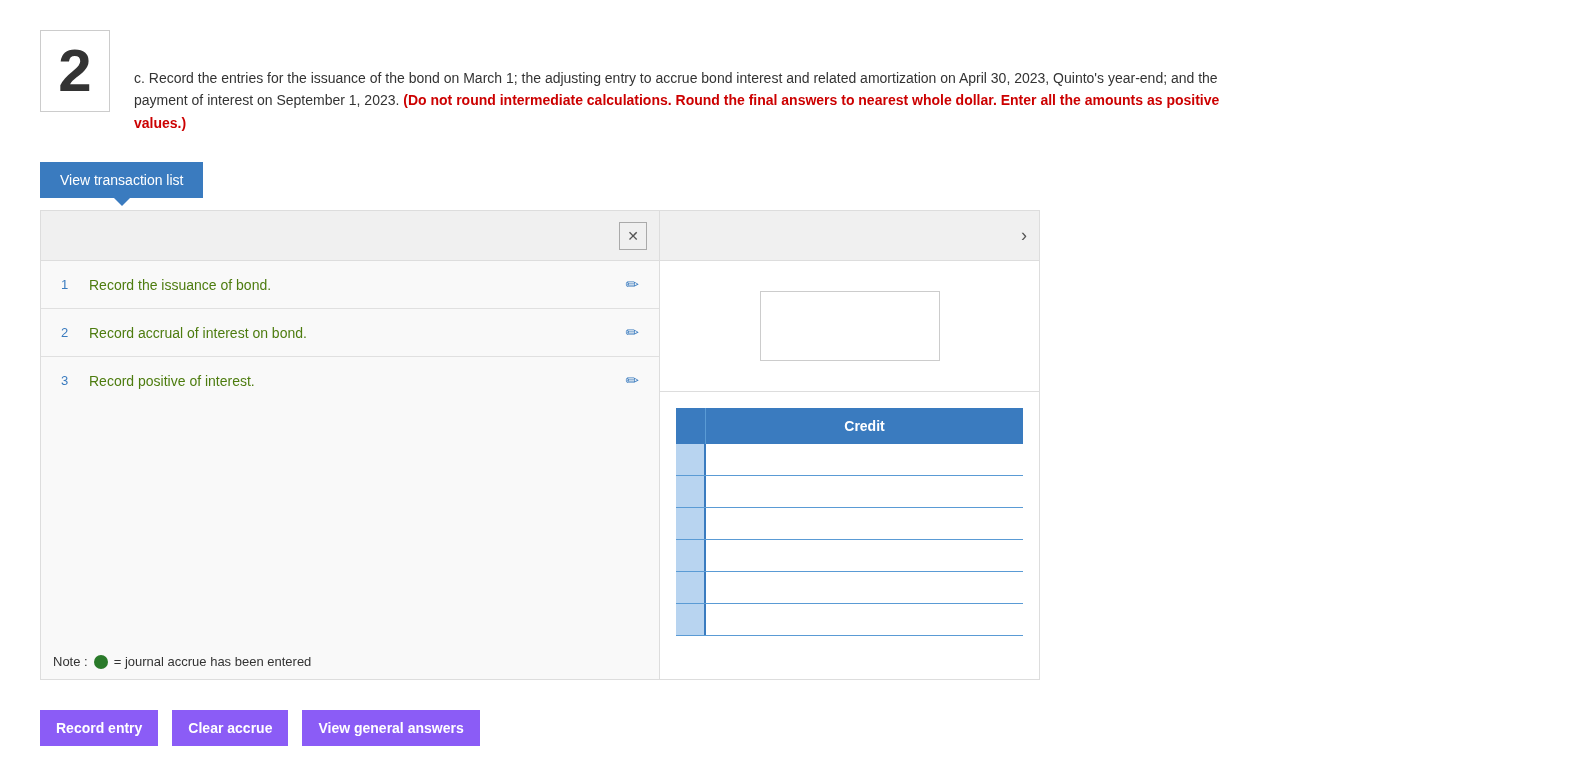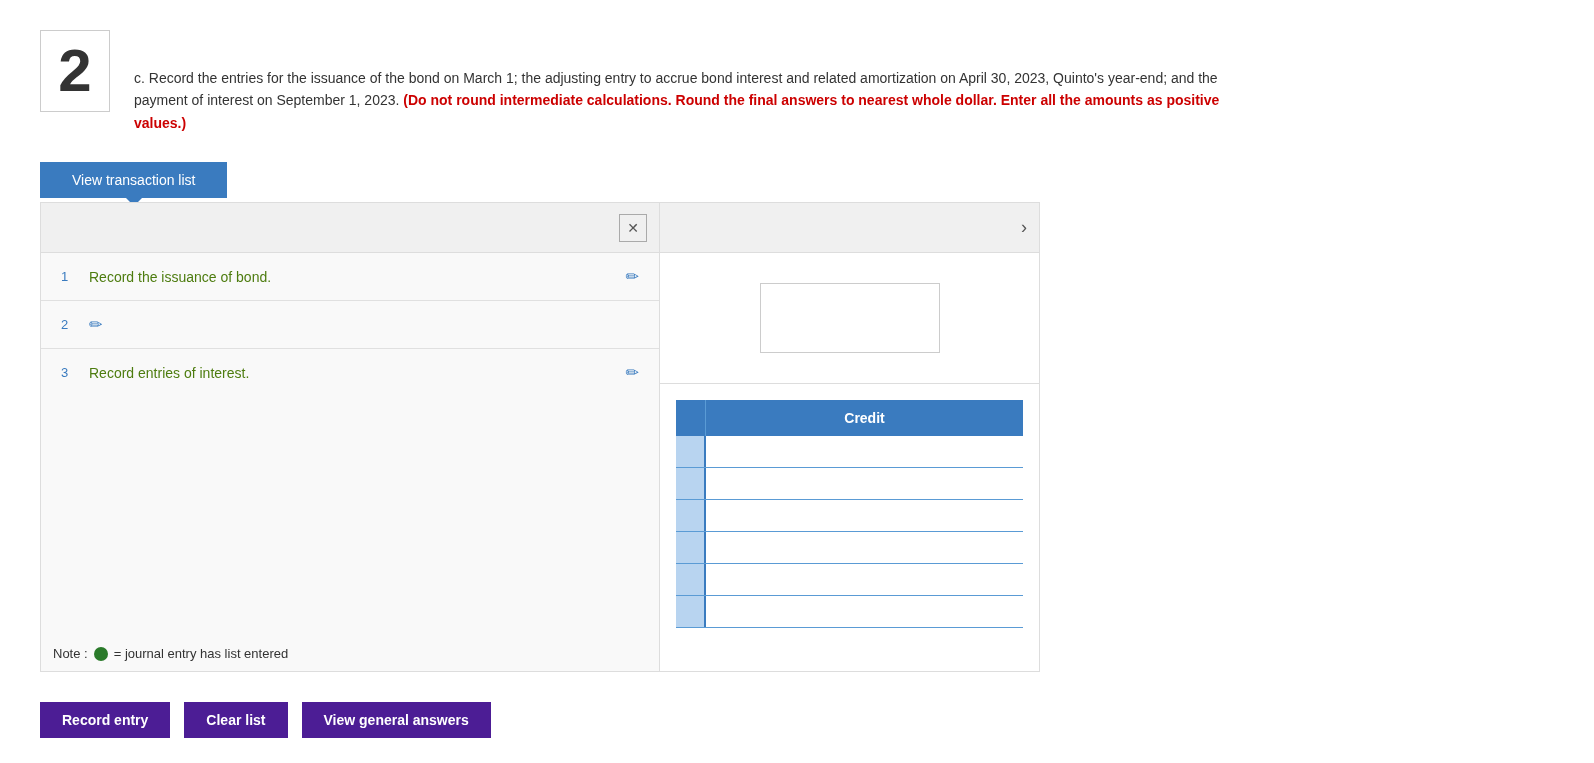--- a/index.html
+++ b/index.html
@@ -41,25 +41,25 @@
       margin-top: 33px;
     }
     .question-text .highlight {
       color: #c00;
       font-weight: bold;
     }
     .view-transaction-btn {
       background: #3a7bbf;
       color: #fff;
       border: none;
-      padding: 10px 32px;
+      padding: 10px 20px;
       font-size: 14px;
       cursor: pointer;
       position: relative;
-      margin-bottom: 4px;
+      margin-bottom: 12px;
     }
     .view-transaction-btn::after {
       content: '';
       position: absolute;
       bottom: -8px;
       left: 50%;
       transform: translateX(-50%);
       border-left: 8px solid transparent;
       border-right: 8px solid transparent;
       border-top: 8px solid #3a7bbf;
@@ -216,24 +216,24 @@
     }
     .credit-row-input {
       flex: 1;
       background: #fff;
       border: none;
       outline: none;
       padding: 0 6px;
       font-size: 13px;
     }
     .btn-blue {
-      background: #4c1d95;
+      background: #8b5cf6;
       color: #fff;
       border: none;
-      padding: 10px 22px;
+      padding: 10px 16px;
       font-size: 14px;
       cursor: pointer;
       font-weight: bold;
     }
     .btn-area {
       margin-top: 30px;
       display: flex;
       gap: 14px;
     }
     .outer-wrapper {
@@ -273,34 +273,35 @@
         <div class="transaction-list">
 
           <div class="transaction-item">
             <span class="transaction-num">1</span>
             <span class="transaction-label">Record the issuance of bond.</span>
             <span class="edit-icon">✏</span>
           </div>
 
           <div class="transaction-item">
             <span class="transaction-num">2</span>
+            <span class="transaction-label">Record accrual of interest on bond.</span>
             <span class="edit-icon">✏</span>
           </div>
 
           <div class="transaction-item">
             <span class="transaction-num">3</span>
-            <span class="transaction-label">Record entries of interest.</span>
+            <span class="transaction-label">Record positive of interest.</span>
             <span class="edit-icon">✏</span>
           </div>
         </div>
 
         <div class="note-area">
           <span>Note :</span>
           <span class="green-dot"></span>
-          <span>= journal entry has list entered</span>
+          <span>= journal accrue has been entered</span>
         </div>
       </div>
 
       <div class="right-panel">
         <div class="right-panel-top">
           <span class="chevron-right">›</span>
         </div>
 
         <div class="right-panel-middle">
           <div class="entry-box"></div>
@@ -336,17 +337,17 @@
               <div class="credit-row-small"></div>
               <input class="credit-row-input" type="text" style="">
             </div>
           </div>
         </div>
       </div>
     </div>
 
     <div class="btn-area">
       <button class="btn-blue">Record entry</button>
-      <button class="btn-blue">Clear list</button>
+      <button class="btn-blue">Clear accrue</button>
       <button class="btn-blue">View general answers</button>
     </div>
   </div>
 </div>
 
 </body></html>

